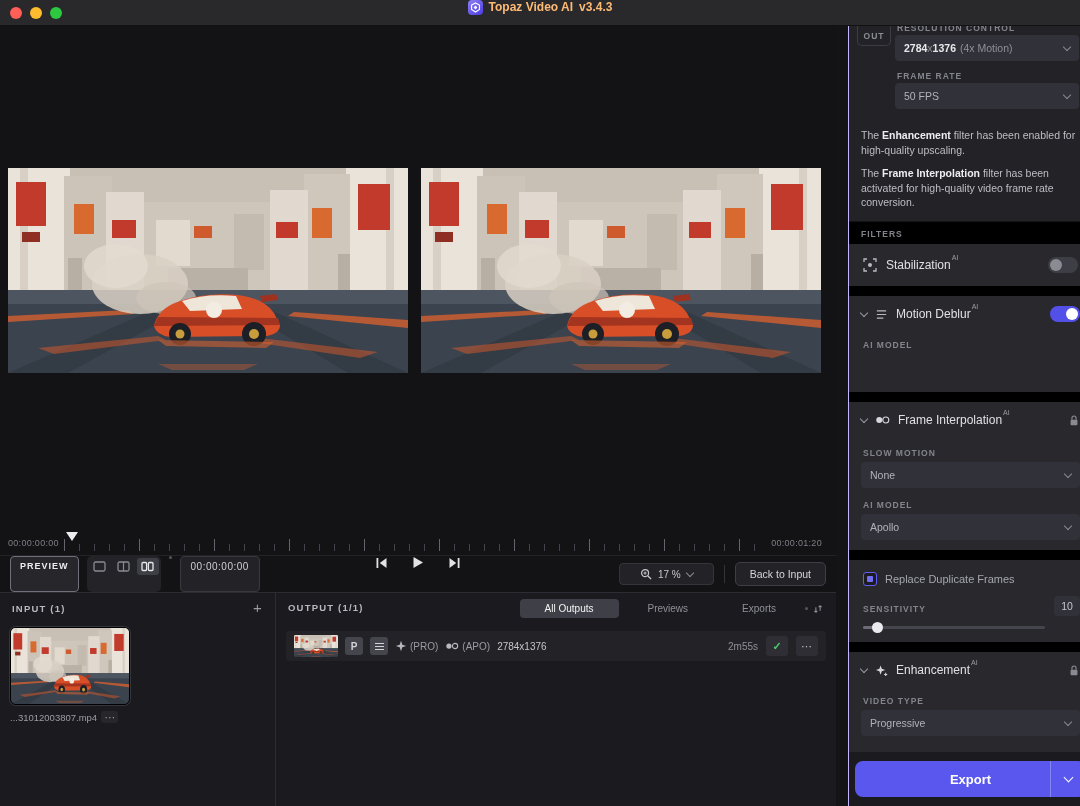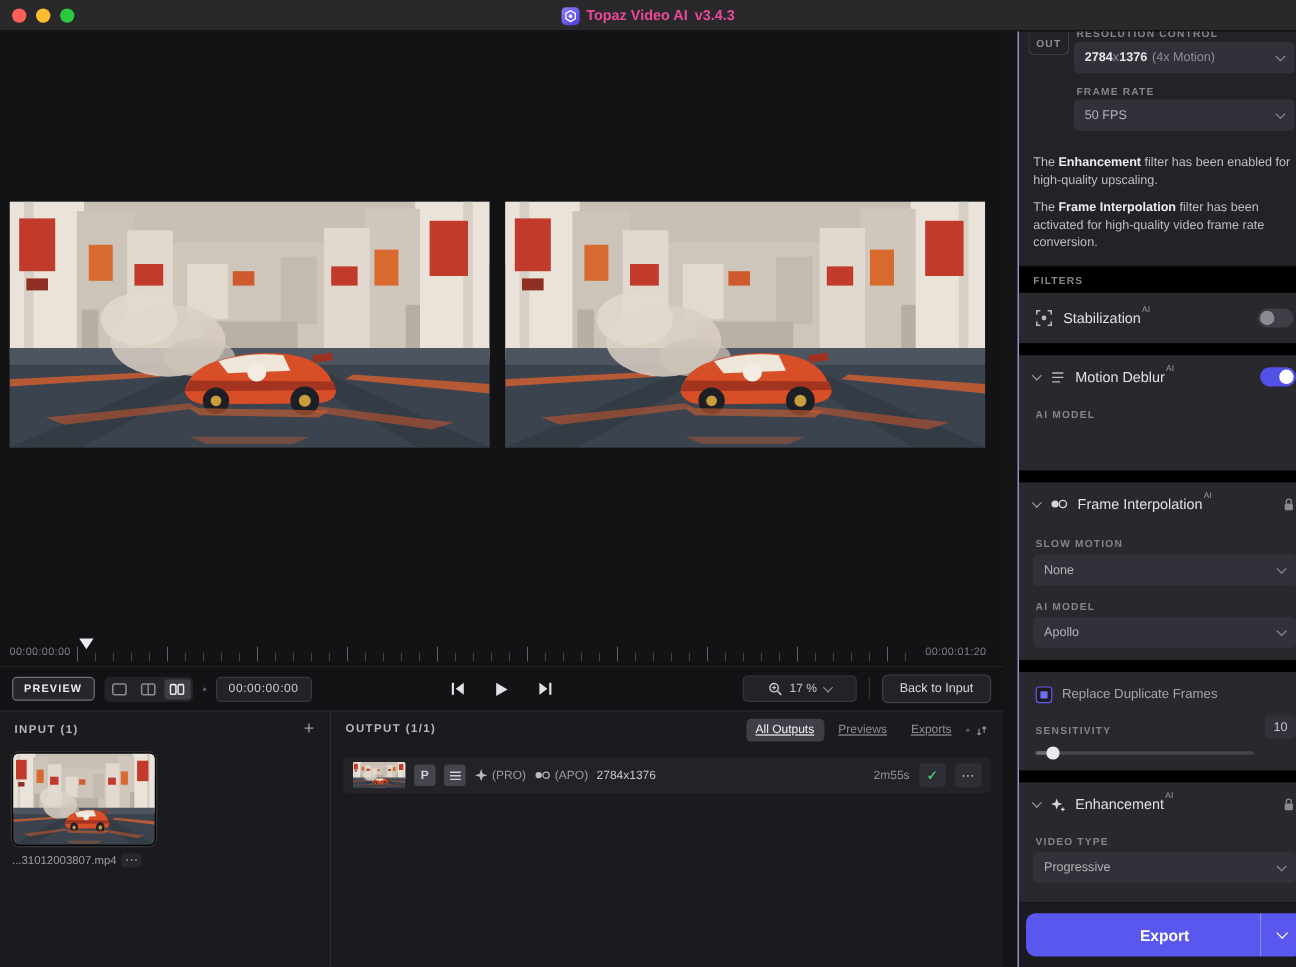--- a/index.html
+++ b/index.html
@@ -7,22 +7,22 @@
   .app { position:relative; width:1080px; height:806px; background:#141417;
          font-family:"Liberation Sans", sans-serif; overflow:hidden; color:#d8d8dc; }
 
   
   .titlebar { position:absolute; top:0; left:0; right:0; height:26px; background:#29292c;
               border-bottom:1px solid #121214; z-index:30; }
   .traffic { position:absolute; left:10px; top:7px; display:flex; gap:8px; }
   .tl { width:12px; height:12px; border-radius:50%; }
   .tl.red{background:#ff5f57}.tl.yellow{background:#febc2e}.tl.green{background:#2bc840}
   .title-center { position:absolute; left:0; right:0; top:0; height:26px; display:flex;
-                  align-items:center; justify-content:center; gap:6px; font-size:12px;
-                  font-weight:bold; color:#ec4899; }
+                  align-items:flex-start; justify-content:center; gap:6px; font-size:12px;
+                  font-weight:bold; color:#fdba74; }
   .app-icon { width:15px; height:15px; border-radius:4px;
               background:linear-gradient(140deg,#8f80f9,#4a3ce0);
               display:flex; align-items:center; justify-content:center; }
 
   
   .left-col { position:absolute; top:26px; left:0; width:836px; height:780px; background:#131316; }
   .stage { position:absolute; top:0; left:0; right:0; height:503px; background:#131316; }
   .preview { position:absolute; top:142px; width:400px; height:205px; overflow:hidden; background:#3a424c; }
   .preview.original{ left:8px; } .preview.upscaled{ left:421px; }
   .preview svg, .in-thumb svg, .out-thumb svg { width:100%; height:100%; display:block; }
@@ -37,21 +37,21 @@
       repeating-linear-gradient(90deg,#44444c 0 1px,transparent 1px 15px);
     background-size:100% 12px, 100% 7px;
     background-position:bottom left, bottom left;
     background-repeat:no-repeat, no-repeat; }
   .playhead { position:absolute; left:2px; top:-3px; width:0; height:0;
     border-left:6px solid transparent; border-right:6px solid transparent;
     border-top:9px solid #ececf0; }
 
   
   .transport { position:absolute; top:529px; left:0; right:0; height:37px; display:flex;
-               align-items:center; padding:0 10px; gap:8px; border-top:1px solid #222227; }
+               padding:0 10px; gap:8px; border-top:1px solid #222227; }
   .btn-preview { font-size:9px; font-weight:bold; letter-spacing:1px; color:#ececf0;
                  background:#26262b; border:1px solid #70707a; border-radius:4px; padding:4px 9px; }
   .view-group { display:flex; gap:2px; background:#232328; border-radius:5px; padding:2px; }
   .view-btn { width:22px; height:17px; display:flex; align-items:center; justify-content:center;
               border-radius:3px; color:#8a8a92; }
   .view-btn.active { background:#3e3e46; color:#e8e8ec; }
   .sep-dot { width:3px; height:3px; border-radius:50%; background:#55555c; }
   .timecode-box { font-size:10px; color:#cfcfd4; background:#232327; border:1px solid #38383f;
                   border-radius:4px; padding:4px 10px; letter-spacing:.5px; }
   .transport-center { position:absolute; left:50%; transform:translateX(-50%);
@@ -75,21 +75,21 @@
   .in-thumb { position:absolute; left:10px; top:34px; width:120px; height:78px; border-radius:6px;
               overflow:hidden; border:1px solid #000; box-shadow:0 0 0 1px #35353c; }
   .file-row { position:absolute; left:10px; top:118px; width:126px; display:flex;
               align-items:center; gap:4px; }
   .file-name { font-size:9.5px; color:#9c9ca4; white-space:nowrap; overflow:hidden; max-width:100px; }
   .more-btn { color:#9c9ca4; font-size:11px; line-height:10px; background:#26262b;
               border-radius:3px; padding:1px 3px; }
 
   .output-panel { flex:1; position:relative; }
   .out-tabs { position:absolute; right:12px; top:6px; display:flex; align-items:center; gap:4px; }
-  .tab { font-size:10px; color:#8f8f99; padding:4px 8px; border-radius:4px;text-decoration:underline; }
+  .tab { font-size:10px; color:#8f8f99; padding:4px 25px; border-radius:4px; }
   .tab.active { background:#3f3f48; color:#f2f2f4; }
   .out-row { position:absolute; left:10px; right:10px; top:38px; height:30px; background:#232327;
              border-radius:4px; display:flex; align-items:center; padding:0 8px; gap:7px; }
   .out-thumb { width:44px; height:22px; border-radius:2px; overflow:hidden; flex:0 0 auto; }
   .badge { min-width:18px; height:18px; background:#45454e; border-radius:3px; display:flex;
            align-items:center; justify-content:center; font-size:10px; font-weight:bold;
            color:#d2d2d8; padding:0 2px; }
   .grp { display:flex; align-items:center; gap:3px; }
   .meta { font-size:10px; color:#9a9aa2; }
   .res-text { font-size:10px; color:#c4c4ca; }

